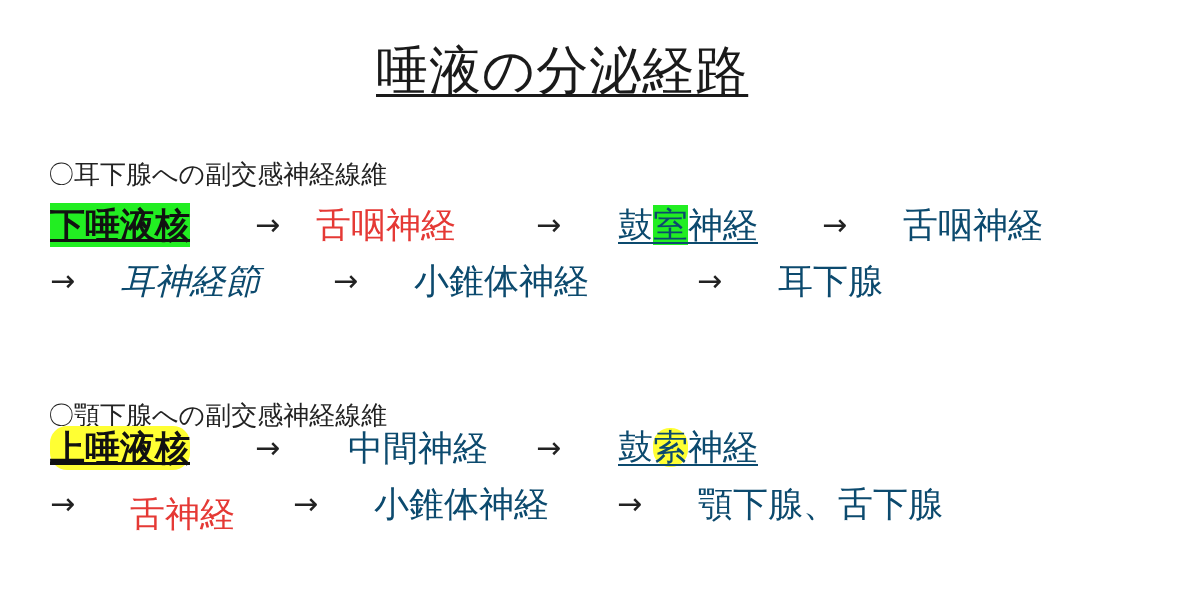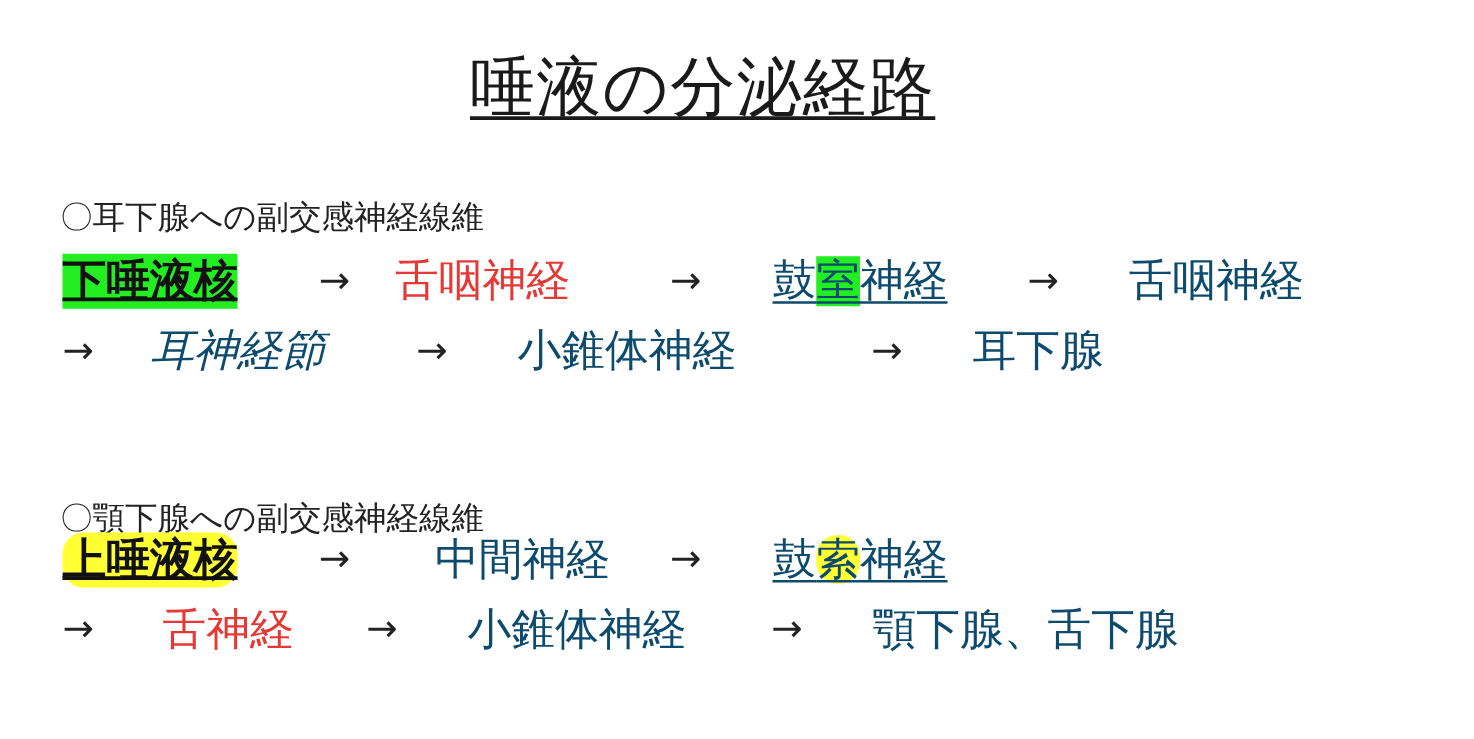--- a/index.html
+++ b/index.html
@@ -96,21 +96,21 @@
     <div>
       <span class="tok hl-yellow bold-ish" style="left:50px; top:426px;">上唾液核</span>
       <span class="arrow" style="left:255px; top:426px;">→</span>
       <span class="tok" style="left:348px; top:426px;">中間神経</span>
       <span class="arrow" style="left:536px; top:426px;">→</span>
       <span class="tok underline" style="left:618px; top:426px;font-family:Liberation Serif, serif;"><span>鼓</span><span class="hl-yellow">索</span><span>神経</span></span>
     </div>
 
     <div>
       <span class="arrow" style="left:50px; top:482px;">→</span>
-      <span class="tok red" style="left:130px; top:482px;">舌神経</span>
+      <span class="tok red" style="left:130px; top:492px;">舌神経</span>
       <span class="arrow" style="left:293px; top:482px;">→</span>
       <span class="tok" style="left:374px; top:482px;">小錐体神経</span>
       <span class="arrow" style="left:617px; top:482px;">→</span>
       <span class="tok" style="left:698px; top:482px;">顎下腺、舌下腺</span>
     </div>
   </div>
 
 </div>
 
 </body></html>

